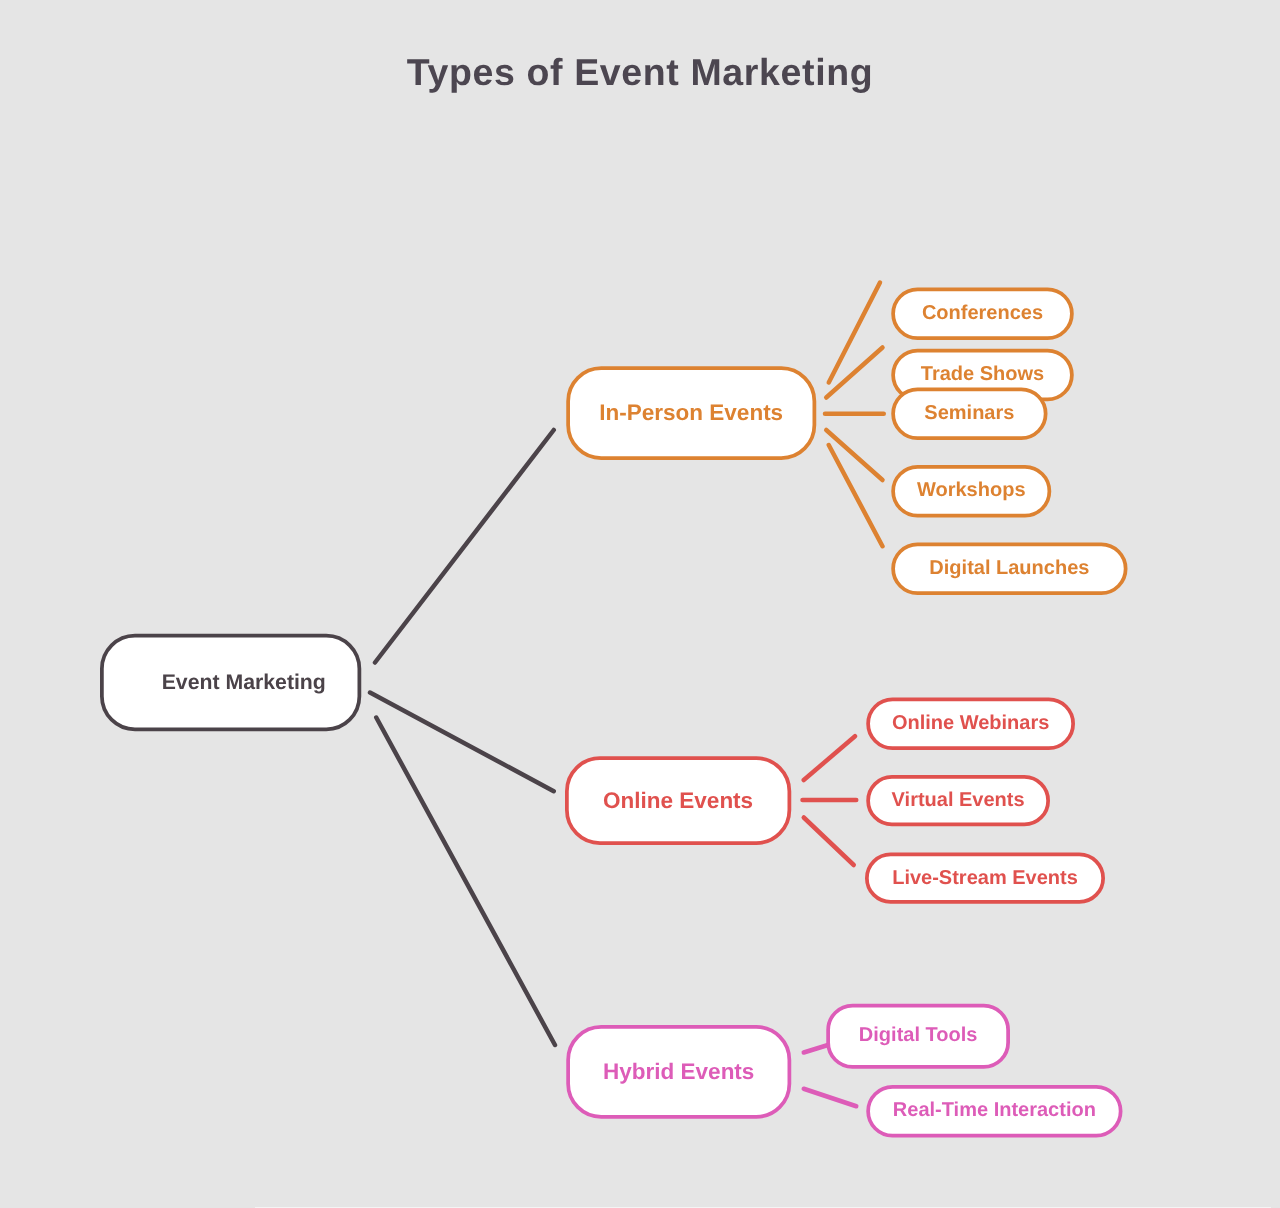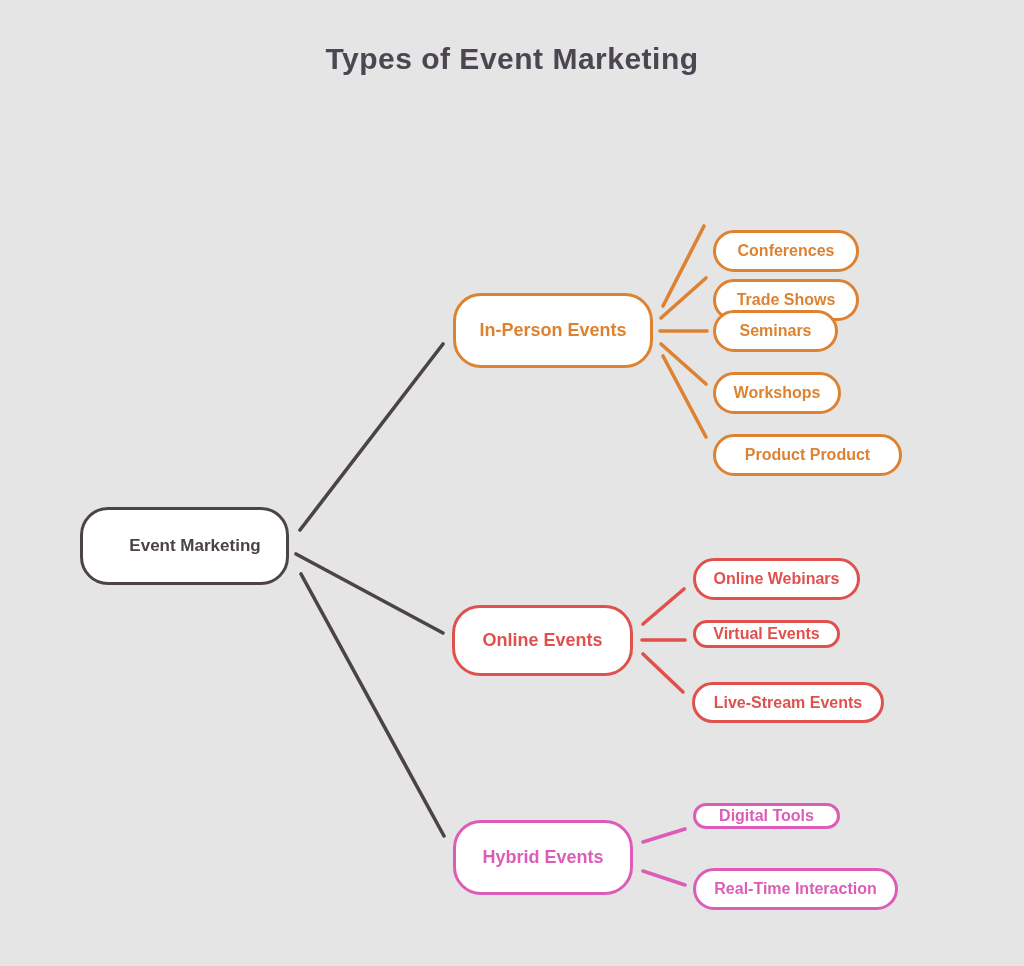--- a/index.html
+++ b/index.html
@@ -59,23 +59,23 @@
   #n-root        { left:  80px; top: 507px; width: 209px; height: 78px; padding-left: 21px; }
   #n-inperson    { left: 453px; top: 293px; width: 200px; height: 75px; }
   #n-online      { left: 452px; top: 605px; width: 181px; height: 71px; }
   #n-hybrid      { left: 453px; top: 820px; width: 180px; height: 75px; }
   #n-conferences { left: 713px; top: 186px; width: 146px; height: 42px; margin-top: 44px; }
   #n-tradeshows  { left: 713px; top: 248px; width: 146px; height: 42px; margin-top: 31px; }
   #n-seminars    { left: 713px; top: 310px; width: 125px; height: 42px; }
   #n-workshops   { left: 713px; top: 372px; width: 128px; height: 42px; }
   #n-launches    { left: 713px; top: 434px; width: 189px; height: 42px; }
   #n-webinars    { left: 693px; top: 558px; width: 167px; height: 42px; }
-  #n-virtual     { left: 693px; top: 620px; width: 147px; height: 28px; text-align: right; }
+  #n-virtual     { left: 693px; top: 620px; width: 147px; height: 41px; text-align: right; }
   #n-livestream  { left: 692px; top: 682px; width: 192px; height: 41px; }
-  #n-digital     { left: 693px; top: 803px; width: 147px; height: 26px; }
+  #n-digital     { left: 661px; top: 803px; width: 147px; height: 52px; }
   #n-realtime    { left: 693px; top: 868px; width: 205px; height: 42px; }
 </style>
 </head>
 <body>
 
 <div id="canvas">
 
   <svg id="edges" viewBox="0 0 1024 966" xmlns="http://www.w3.org/2000/svg">
 
     <line x1="300" y1="530" x2="443" y2="344" stroke="#4b4349" stroke-width="3.6" stroke-linecap="round"></line>
@@ -98,21 +98,21 @@
 
   <div class="title">Types of Event Marketing</div>
 
   <div id="n-root" class="node root">Event Marketing</div>
 
   <div id="n-inperson" class="node branch c-orange">In-Person Events</div>
   <div id="n-conferences" class="node leaf c-orange">Conferences</div>
   <div id="n-tradeshows" class="node leaf c-orange">Trade Shows</div>
   <div id="n-seminars" class="node leaf c-orange">Seminars</div>
   <div id="n-workshops" class="node leaf c-orange">Workshops</div>
-  <div id="n-launches" class="node leaf c-orange">Product Product</div>
+  <div id="n-launches" class="node leaf c-orange">Digital Launches</div>
 
   <div id="n-online" class="node branch c-red">Online Events</div>
   <div id="n-webinars" class="node leaf c-red">Online Webinars</div>
   <div id="n-virtual" class="node leaf c-red">Virtual Events</div>
   <div id="n-livestream" class="node leaf c-red">Live-Stream Events</div>
 
   <div id="n-hybrid" class="node branch c-pink">Hybrid Events</div>
   <div id="n-digital" class="node leaf c-pink">Digital Tools</div>
   <div id="n-realtime" class="node leaf c-pink">Real-Time Interaction</div>
 

